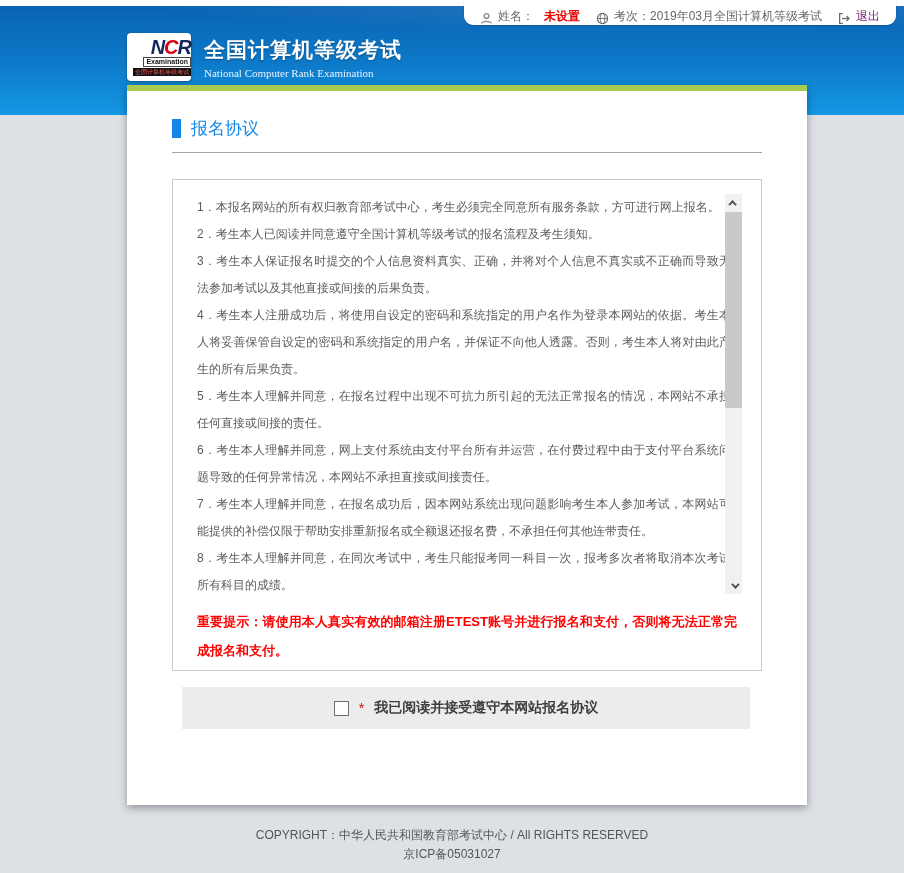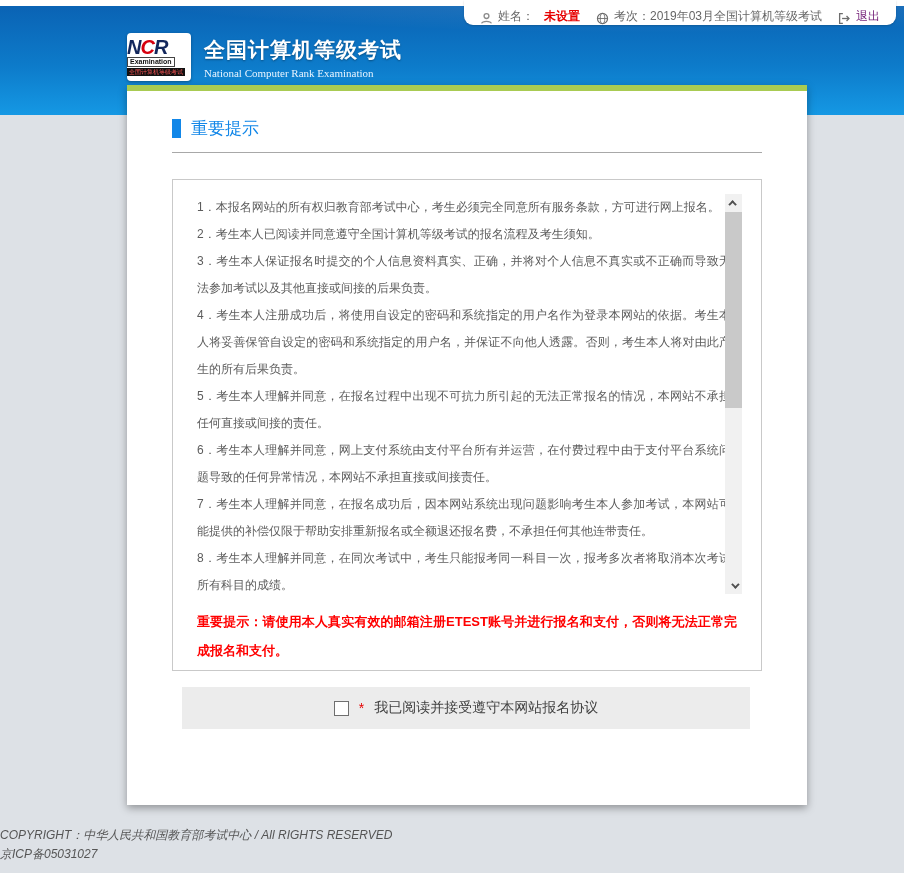--- a/index.html
+++ b/index.html
@@ -18,21 +18,21 @@
     background:#fff; border-radius:0 0 9px 9px; padding:0 16px;
     display:flex; align-items:flex-end; font-size:12px; color:#666;
     box-shadow:0 1px 2px rgba(0,0,0,.18); }
   .usertab .icon { display:inline-flex; margin:0 5px 0 16px; }
   .usertab .icon:first-child { margin-left:0; }
   .usertab .red { color:#e60000; font-weight:bold;margin-left:10px; }
   .usertab a { color:#701a75; text-decoration:none; cursor:pointer; }
 
   .brand { position:absolute; left:127px; top:27px; display:flex; gap:13px; align-items:center; z-index:6; }
   .logo-box { width:64px; height:48px; background:#fff; border-radius:4px;
-    display:flex; flex-direction:column; align-items:flex-start; justify-content:center;
+    display:flex; flex-direction:column; align-items:flex-end; justify-content:center;
     box-shadow:0 1px 3px rgba(0,0,0,.35); }
   .logo-ncr { font-size:20px; font-weight:bold; font-style:italic; line-height:17px; letter-spacing:-1px; color:#13275c; }
   .logo-ncr .lc { color:#d6000f; }
   .logo-exam { font-size:7px; font-weight:bold; color:#111; border:1px solid #444; line-height:8px; padding:0 2px; margin-top:1px; }
   .logo-strip { font-size:6px; color:#ff5555; background:#111; line-height:8px; padding:0 2px; margin-top:1px; white-space:nowrap; }
   .brand-title { font-size:21px; font-weight:bold; color:#fff; letter-spacing:1px; text-shadow:0 1px 2px rgba(0,0,0,.35); }
   .brand-sub { font-size:11px; color:#e8f4ff; margin-top:3px;font-family:Liberation Serif, serif; }
 
   
   .card { position:absolute; left:127px; top:85px; width:680px; height:720px;
@@ -54,29 +54,29 @@
   .chev.up { transform:rotate(45deg) translateY(2px); }
   .chev.down { transform:rotate(225deg) translateY(2px); }
   .sb-thumb { position:absolute; top:18px; left:0; width:17px; height:196px; background:#c9c9c9; cursor:pointer; }
 
   .warning { margin:13px 24px 0; font-size:13px; line-height:29px; color:#ff0000; font-weight:bold; text-align:justify; }
 
   .consent { margin:16px 57px 0 55px; height:42px; background:#ececec;
     display:flex; align-items:center; justify-content:center; gap:10px; }
   .checkbox { width:15px; height:15px; border:1px solid #6f6f6f; background:#fff; cursor:pointer; }
   .req { color:#e60000; font-size:14px; }
-  .consent-label { font-size:14px; color:#3f3f3f; cursor:pointer; }
+  .consent-label { font-size:14px; color:#3f3f3f; cursor:pointer;font-weight:bold; }
 
   .btn-row { display:flex; justify-content:space-between; margin:18px 131px 0 133px; }
   .btn { min-width:92px; height:34px; padding:0 16px; font-size:14px; color:#fff;
     background:linear-gradient(180deg,#55abe4,#2b8bd2); border:1px solid #2377b4;
     border-radius:4px; cursor:pointer; font-family:inherit; }
 
-  .footer { position:absolute; left:0; right:0; top:826px; 
-    font-size:12px; color:#555; line-height:19px;font-style:italic; }
+  .footer { position:absolute; left:0; right:0; top:826px; text-align:center;
+    font-size:12px; color:#555; line-height:19px; }
 </style>
 </head>
 <body>
 
 <div class="page">
   <div class="topstrip"></div>
 
   <div class="header">
     <div class="brand">
       <div class="logo-box">
@@ -115,21 +115,21 @@
           <line x1="5" y1="8" x2="13.5" y2="8" stroke="#6d6d6d" stroke-width="1.6"></line>
           <path d="M10.5 5l3 3-3 3" fill="none" stroke="#6d6d6d" stroke-width="1.6"></path>
         </svg>
     </span>
     <a>退出</a>
   </div>
 
   <div class="card">
     <div class="sec-title-row">
       <span class="blue-bar"></span>
-      <span class="sec-title">重要提示</span>
+      <span class="sec-title">报名协议</span>
     </div>
     <div class="sec-underline"></div>
 
     <div class="agreement-box">
       <div class="scrollwrap">
         <div class="scrolltext">
           <p>1．本报名网站的所有权归教育部考试中心，考生必须完全同意所有服务条款，方可进行网上报名。</p>
           <p>2．考生本人已阅读并同意遵守全国计算机等级考试的报名流程及考生须知。</p>
           <p>3．考生本人保证报名时提交的个人信息资料真实、正确，并将对个人信息不真实或不正确而导致无法参加考试以及其他直接或间接的后果负责。</p>
           <p>4．考生本人注册成功后，将使用自设定的密码和系统指定的用户名作为登录本网站的依据。考生本人将妥善保管自设定的密码和系统指定的用户名，并保证不向他人透露。否则，考生本人将对由此产生的所有后果负责。</p>

